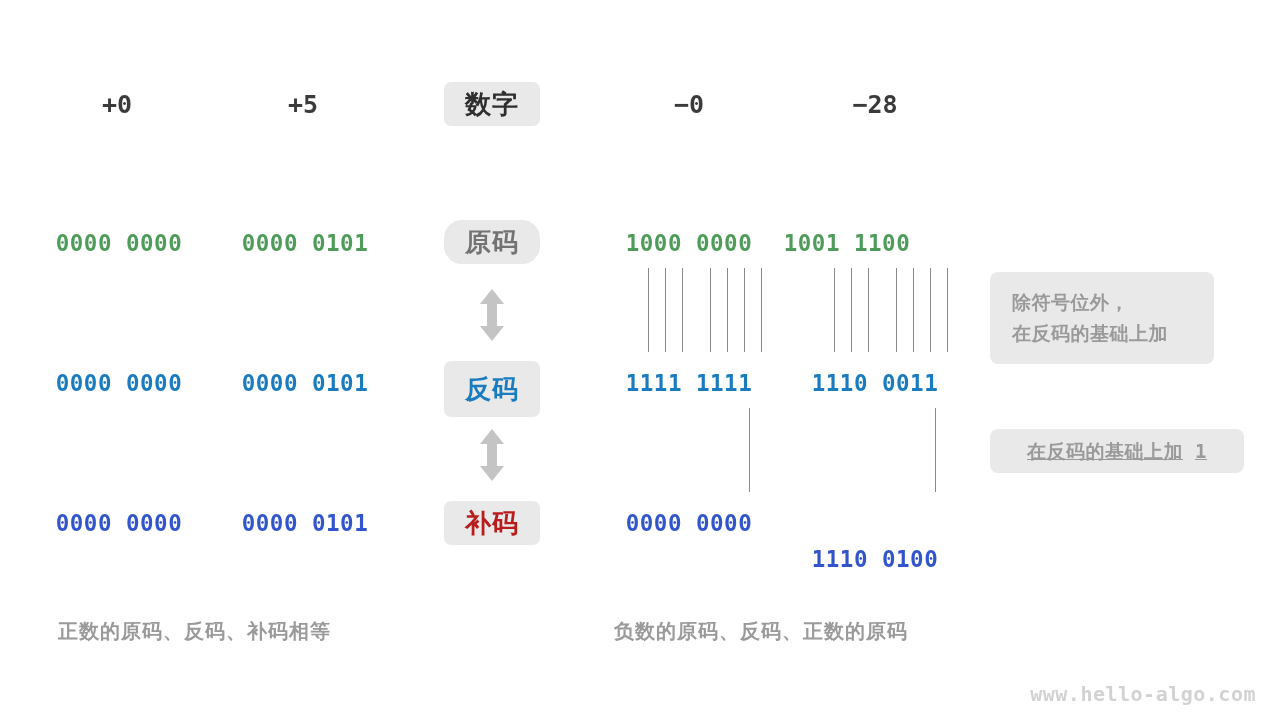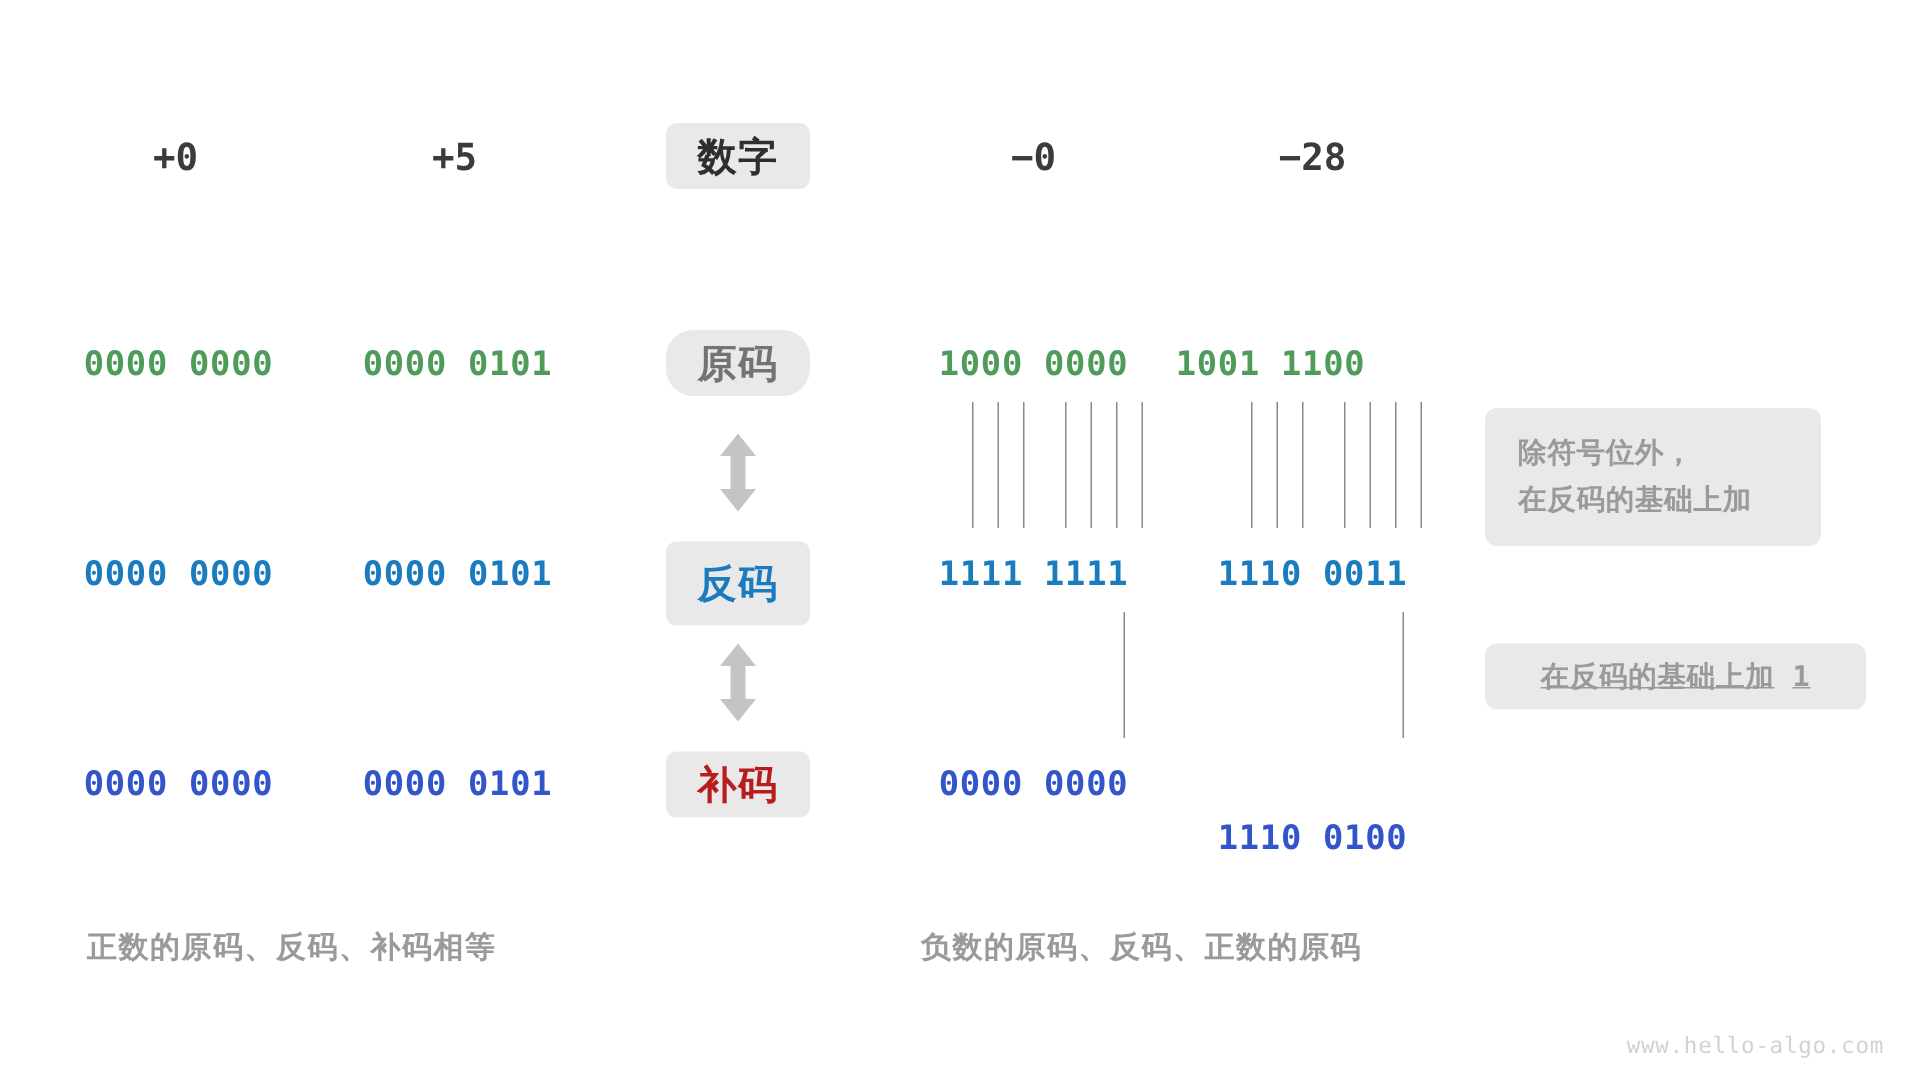--- a/index.html
+++ b/index.html
@@ -108,22 +108,23 @@
     white-space: pre;
   }
 
   
   .watermark {
     position: absolute;
     right: 24px;
     bottom: 14px;
     color: #d2d2d2;
     font-family: "DejaVu Sans Mono", "Liberation Mono", monospace;
-    font-size: 15px;
+    font-size: 20px;
     letter-spacing: 0.5px;
+    font-weight: bold;
   }
 </style>
 </head>
 <body>
 
 <div class="stage">
 
   <div class="cell num" style="left:52px;  top:86px; width:130px; height:36px;">+0</div>
 
   <div class="cell num" style="left:238px; top:86px; width:130px; height:36px;">+5</div>

